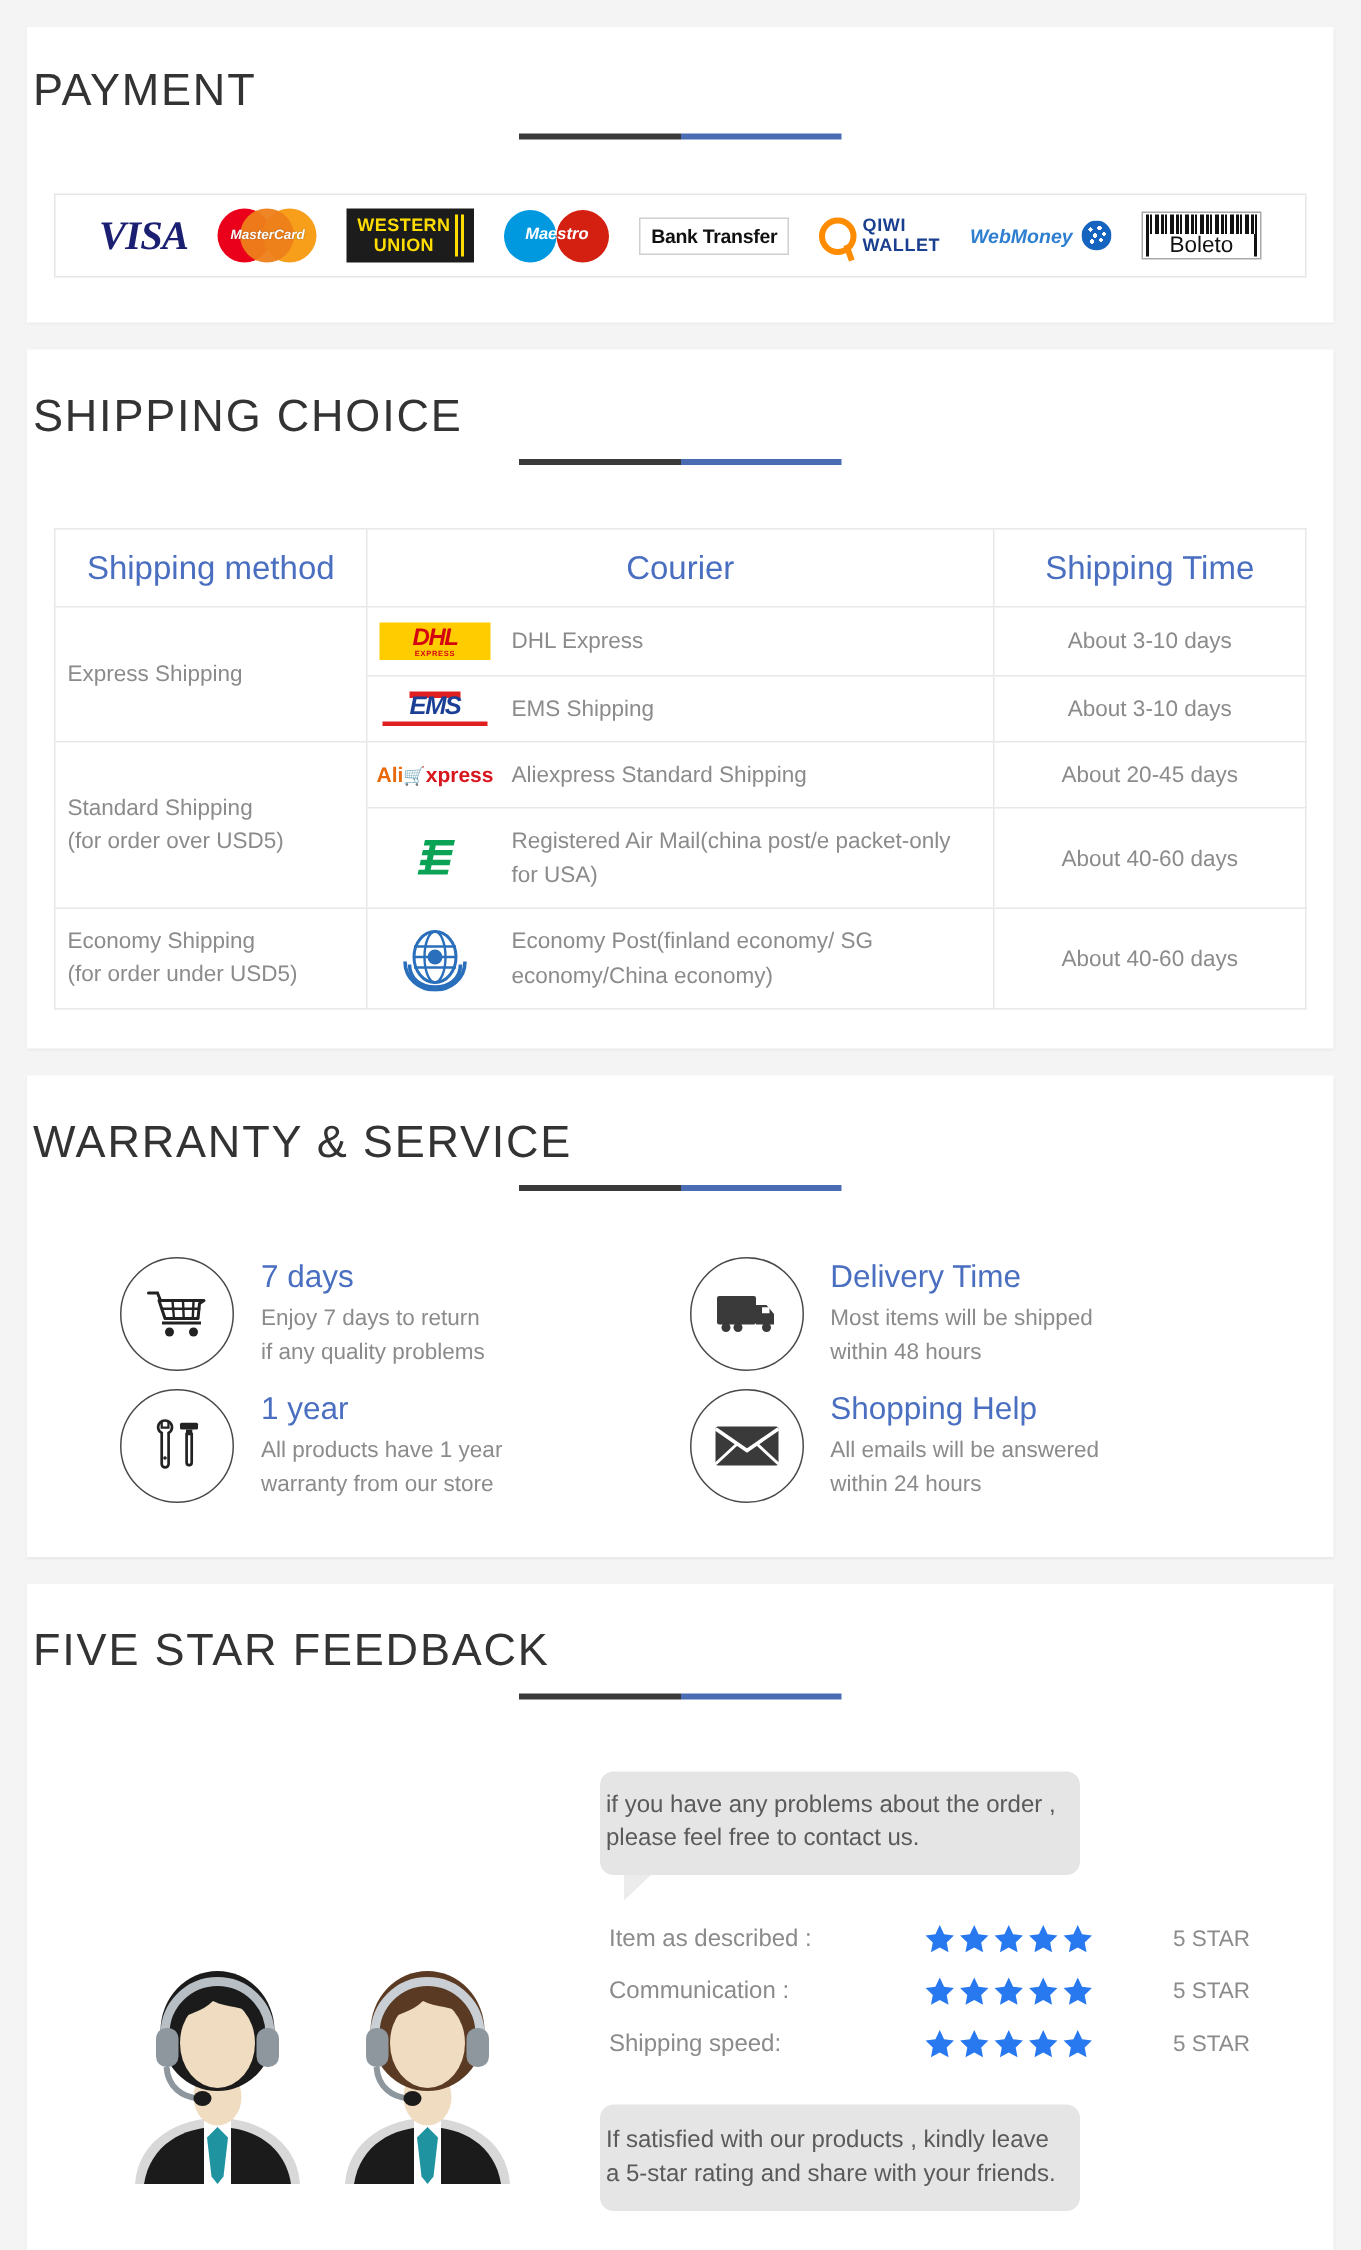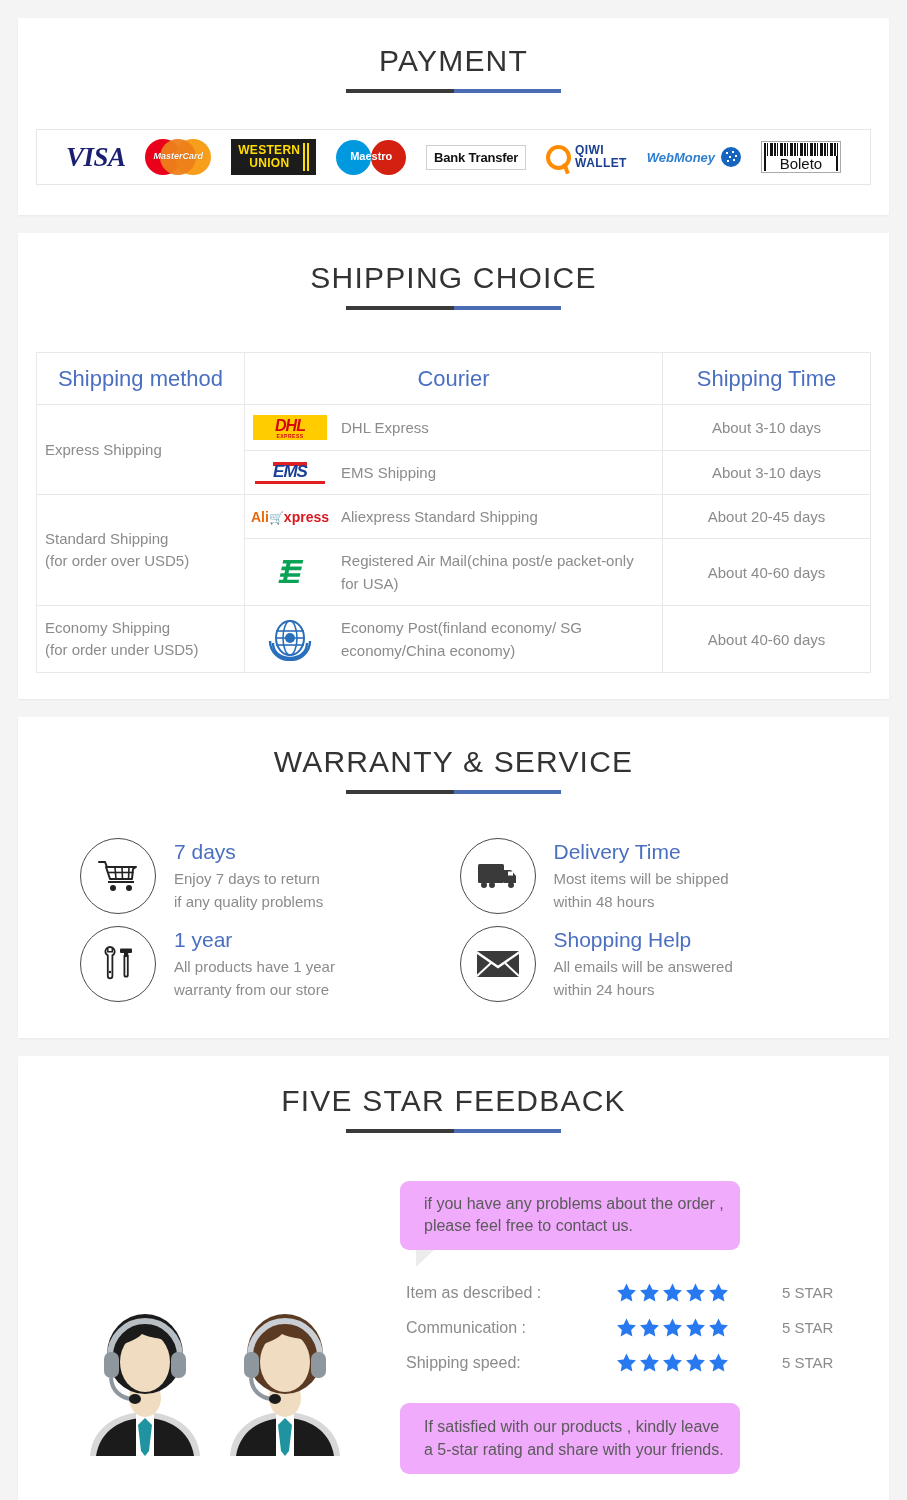--- a/index.html
+++ b/index.html
@@ -12,21 +12,21 @@
   body { padding: 18px 18px 24px 18px; }
 
   .card {
     background: #ffffff;
     width: 871px;
     margin: 0 auto 18px auto;
     box-shadow: 0 1px 2px rgba(0,0,0,0.05);
   }
 
   
-  .sec-title-wrap { text-align: center; }
+  .sec-title-wrap { }
   .sec-title {
     font-size: 30px;
     letter-spacing: 1.2px;
     color: #333333;
     font-weight: 400;
     display: inline-block;
     padding: 0 4px;
   }
   .sec-rule {
     width: 215px;
@@ -76,21 +76,21 @@
   .wu:after {
     content:""; position:absolute; right:5px; top:4px; bottom:4px; width:8px;
     background: repeating-linear-gradient(90deg,#ffdd00 0 2px,#1c1c1c 2px 4px);
   }
   .maestro { position: relative; width: 70px; height: 40px; }
   .maestro .c { position: absolute; top: 3px; width: 35px; height: 35px; border-radius: 50%; }
   .maestro .c1 { left: 0; background: #0099df; }
   .maestro .c2 { right: 0; background: #d32011; }
   .maestro .mtxt {
     position: absolute; left:0; right:0; top:13px; text-align:center;
-    color:#fff; font-size:11px; font-weight:bold; z-index:5;
+    color:#fff; font-size:11px; font-weight:bold; font-style:italic; z-index:5;
   }
   .bt {
     border: 1px solid #cfcfcf; background:#fff;
     font-weight: bold; font-size: 13px; color:#111;
     padding: 4px 7px; letter-spacing: -.2px;
   }
   .qiwi { display:flex; align-items:center; gap:4px; }
   .qiwi-o {
     width: 25px; height: 25px; border-radius: 50%;
     border: 4px solid #ff8c00; position: relative;
@@ -191,22 +191,22 @@
   .war-title { color: #4a6fc0; font-size: 21px; margin-bottom: 3px; }
   .war-desc { color: #8b8b8b; font-size: 15px; line-height: 23px; }
 
   
   #feedback-card { padding: 28px 0 40px 0; }
   .fb-wrap { display: flex; margin-top: 40px; padding: 0 22px; }
   .fb-left { width: 360px; display: flex; align-items: flex-end; justify-content: center; padding-bottom: 8px; }
   .fb-right { flex: 1; padding-top: 8px; }
 
   .bubble {
-    background: #f0abfc; border-radius: 9px;
-    padding: 12px 16px 13px 24px;
+    background: #e5e5e5; border-radius: 9px;
+    padding: 12px 16px 13px 4px;
     color: #5a5a5a; font-size: 16px; line-height: 22px;
     position: relative; display: inline-block;
   }
   .bubble.b1:after {
     content: ""; position: absolute; left: 16px; bottom: -17px;
     border-width: 17px 18px 0 0; border-style: solid;
     border-color: #ececec transparent transparent transparent;
   }
   .rate-table { margin: 32px 0 0 6px; }
   .rate-row { display: flex; align-items: center; margin-bottom: 14px; }

